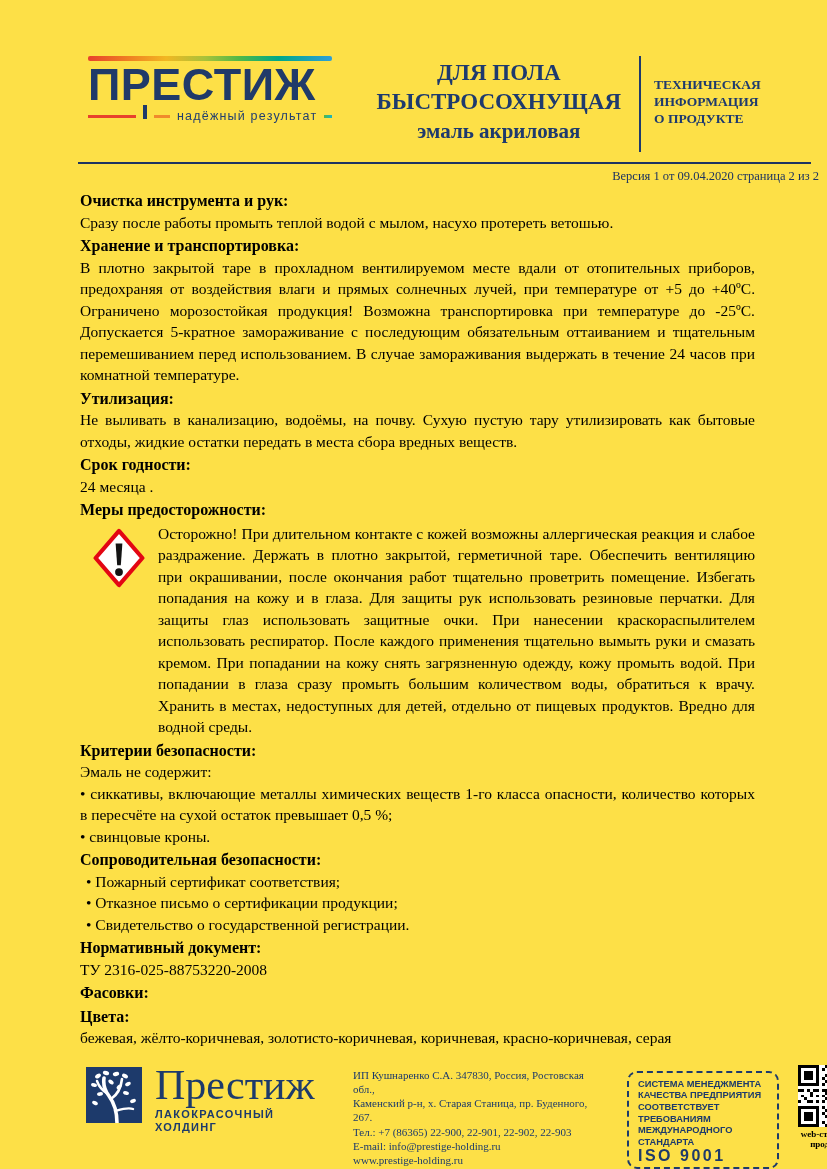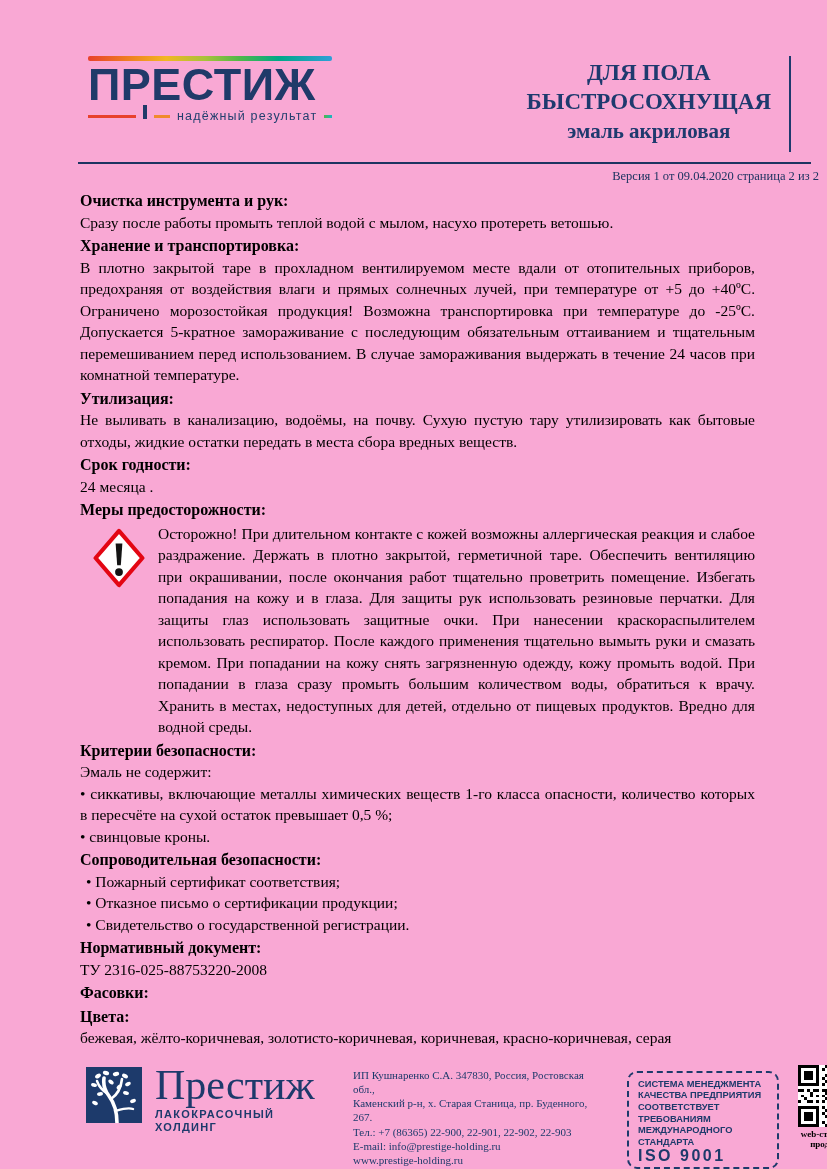--- a/index.html
+++ b/index.html
@@ -1,18 +1,18 @@
 <!DOCTYPE html>
 <html><head>
 <meta charset="utf-8">
 <style>
   * { box-sizing: border-box; }
   html, body { margin: 0; padding: 0; background: #ffffff; }
   .page {
-    width: 827px; height: 1169px; background: #f9a8d4;
+    width: 827px; height: 1169px; background: #fde047;
     font-family: "Liberation Serif", serif; color: #000;
     display: flex; flex-direction: column; overflow: hidden; position: relative;
   }
 
   
   .header { display: flex; align-items: flex-start; padding: 56px 36px 0 88px; }
   .logo { width: 244px; flex: none; }
   .logo-bar { height: 5px; border-radius: 2px;
     background: linear-gradient(90deg,#e8412c 0%,#ef7d22 16%,#f2b722 32%,#a8c23a 48%,#50b848 62%,#00a887 78%,#2f9fd8 100%); }
   .logo-text { font-family: "Liberation Sans", sans-serif; font-weight: 800;
@@ -80,20 +80,25 @@
       </div>
     </div>
 
     <div class="header-right">
       <div class="product-title">
         <div class="pt-big">ДЛЯ ПОЛА</div>
         <div class="pt-big">БЫСТРОСОХНУЩАЯ</div>
         <div class="pt-sub">эмаль акриловая</div>
       </div>
       <div class="v-divider"></div>
+      <div class="doc-type">
+        <div>ТЕХНИЧЕСКАЯ</div>
+        <div>ИНФОРМАЦИЯ</div>
+        <div>О ПРОДУКТЕ</div>
+      </div>
     </div>
   </div>
 
   <div class="rule"></div>
   <div class="version">Версия 1 от 09.04.2020 страница 2 из 2</div>
 
   <main>
 
     <h3 class="sec-h">Очистка инструмента и рук:</h3>
     <p class="sec-p noj">Сразу после работы промыть теплой водой с мылом, насухо протереть ветошью.</p>

